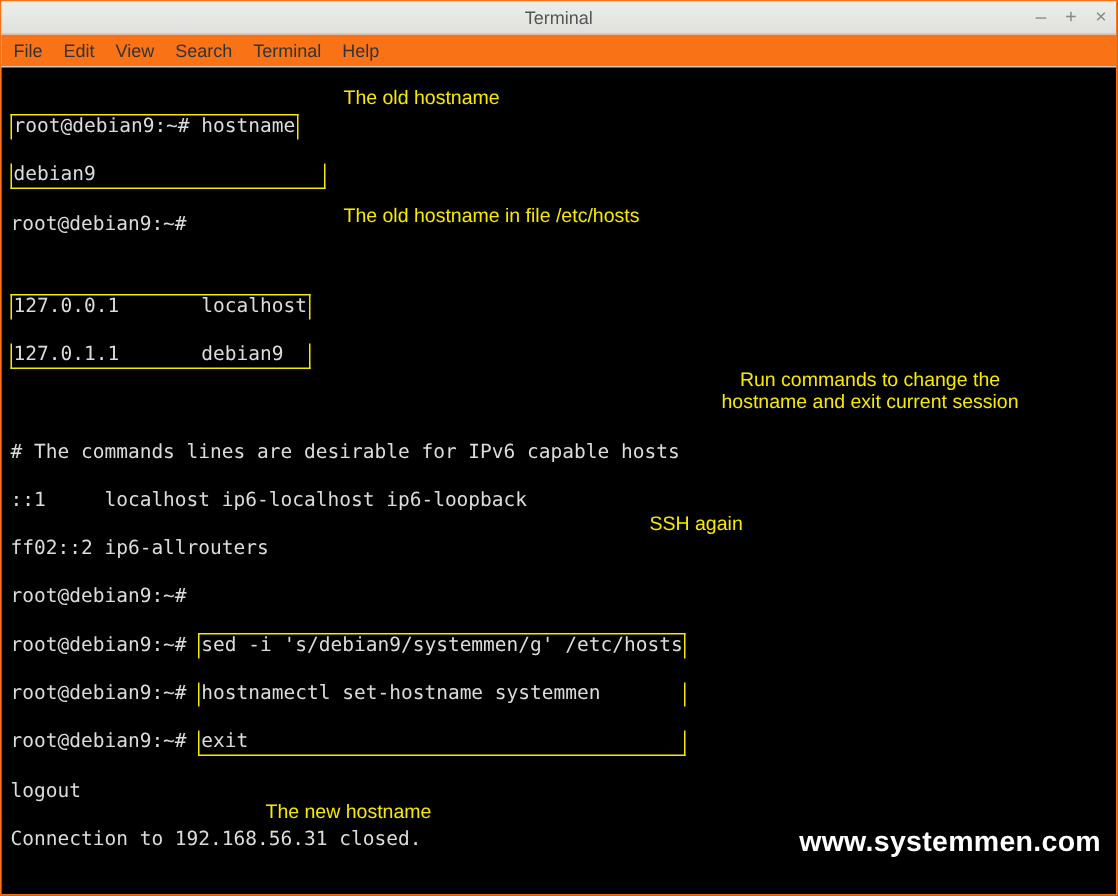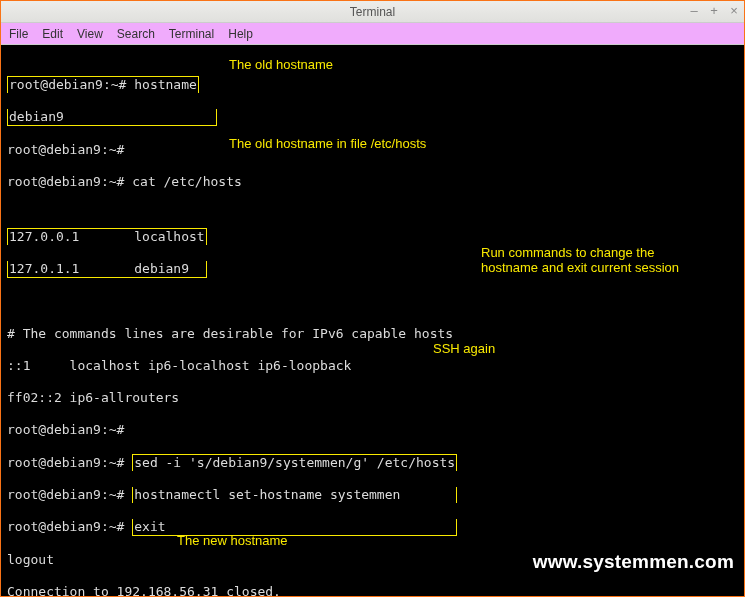--- a/index.html
+++ b/index.html
@@ -33,21 +33,21 @@
   right: 4px;
   top: 3px;
   display: flex;
   gap: 8px;
   color: #888;
   font-size: 13px;
 }
 .window-controls span { cursor: default; line-height: 14px; width: 12px; text-align: center; }
 .menu-bar {
   height: 22px;
-  background: #f0abfc;
+  background: #f97316;
   border-bottom: 1px solid #ccc;
   display: flex;
   align-items: center;
   gap: 14px;
   padding: 0 8px;
   font-size: 12px;
   color: #333;
 }
 .menu-bar span { cursor: default; }
 .terminal {
@@ -67,20 +67,21 @@
   border: 1px solid #f9e900;
   display: inline-block;
   padding: 0 1px;
 }
 .annot {
   position: absolute;
   color: #f9e900;
   font-family: sans-serif;
   font-size: 13px;
   line-height: 15px;
+  text-align: center;
 }
 .watermark {
   position: absolute;
   right: 10px;
   bottom: 26px;
   color: #fff;
   font-family: sans-serif;
   font-weight: bold;
   font-size: 19px;
   letter-spacing: 0.2px;
@@ -106,21 +107,20 @@
     <span>View</span>
     <span>Search</span>
     <span>Terminal</span>
     <span>Help</span>
   </div>
 
   <div class="terminal">
 <span class="line"><span class="box-yellow" style="border-bottom:none;"><span>root@debian9:~# </span><span>hostname</span></span></span>
 <span class="line"><span class="box-yellow" style="border-top:none;padding-right:152px;"><span>debian9</span></span></span>
 <span class="line"><span>root@debian9:~# </span></span>
-<span class="line"><span>root@debian9:~# </span><span>cat /etc/hosts</span></span>
 <span class="line"><span class="box-yellow" style="border-bottom:none;margin-top:22px;"><span>127.0.0.1       localhost</span></span></span>
 <span class="line"><span class="box-yellow" style="border-top:none;"><span>127.0.1.1       debian9</span>  </span></span>
 <span class="line"><span></span> </span>
 <span class="line"><span># The commands lines are desirable for IPv6 capable hosts</span></span>
 <span class="line"><span>::1     localhost ip6-localhost ip6-loopback</span></span>
 <span class="line"><span>ff02::2 ip6-allrouters</span></span>
 <span class="line"><span>root@debian9:~# </span></span>
 <span class="line"><span>root@debian9:~# </span><span class="box-yellow" style="border-bottom:none;"><span>sed -i 's/debian9/systemmen/g' /etc/hosts</span></span></span>
 <span class="line"><span>root@debian9:~# </span><span class="box-yellow" style="border-top:none;border-bottom:none;"><span>hostnamectl set-hostname systemmen</span>       </span></span>
 <span class="line"><span>root@debian9:~# </span><span class="box-yellow" style="border-top:none;"><span>exit</span>                                     </span></span>

